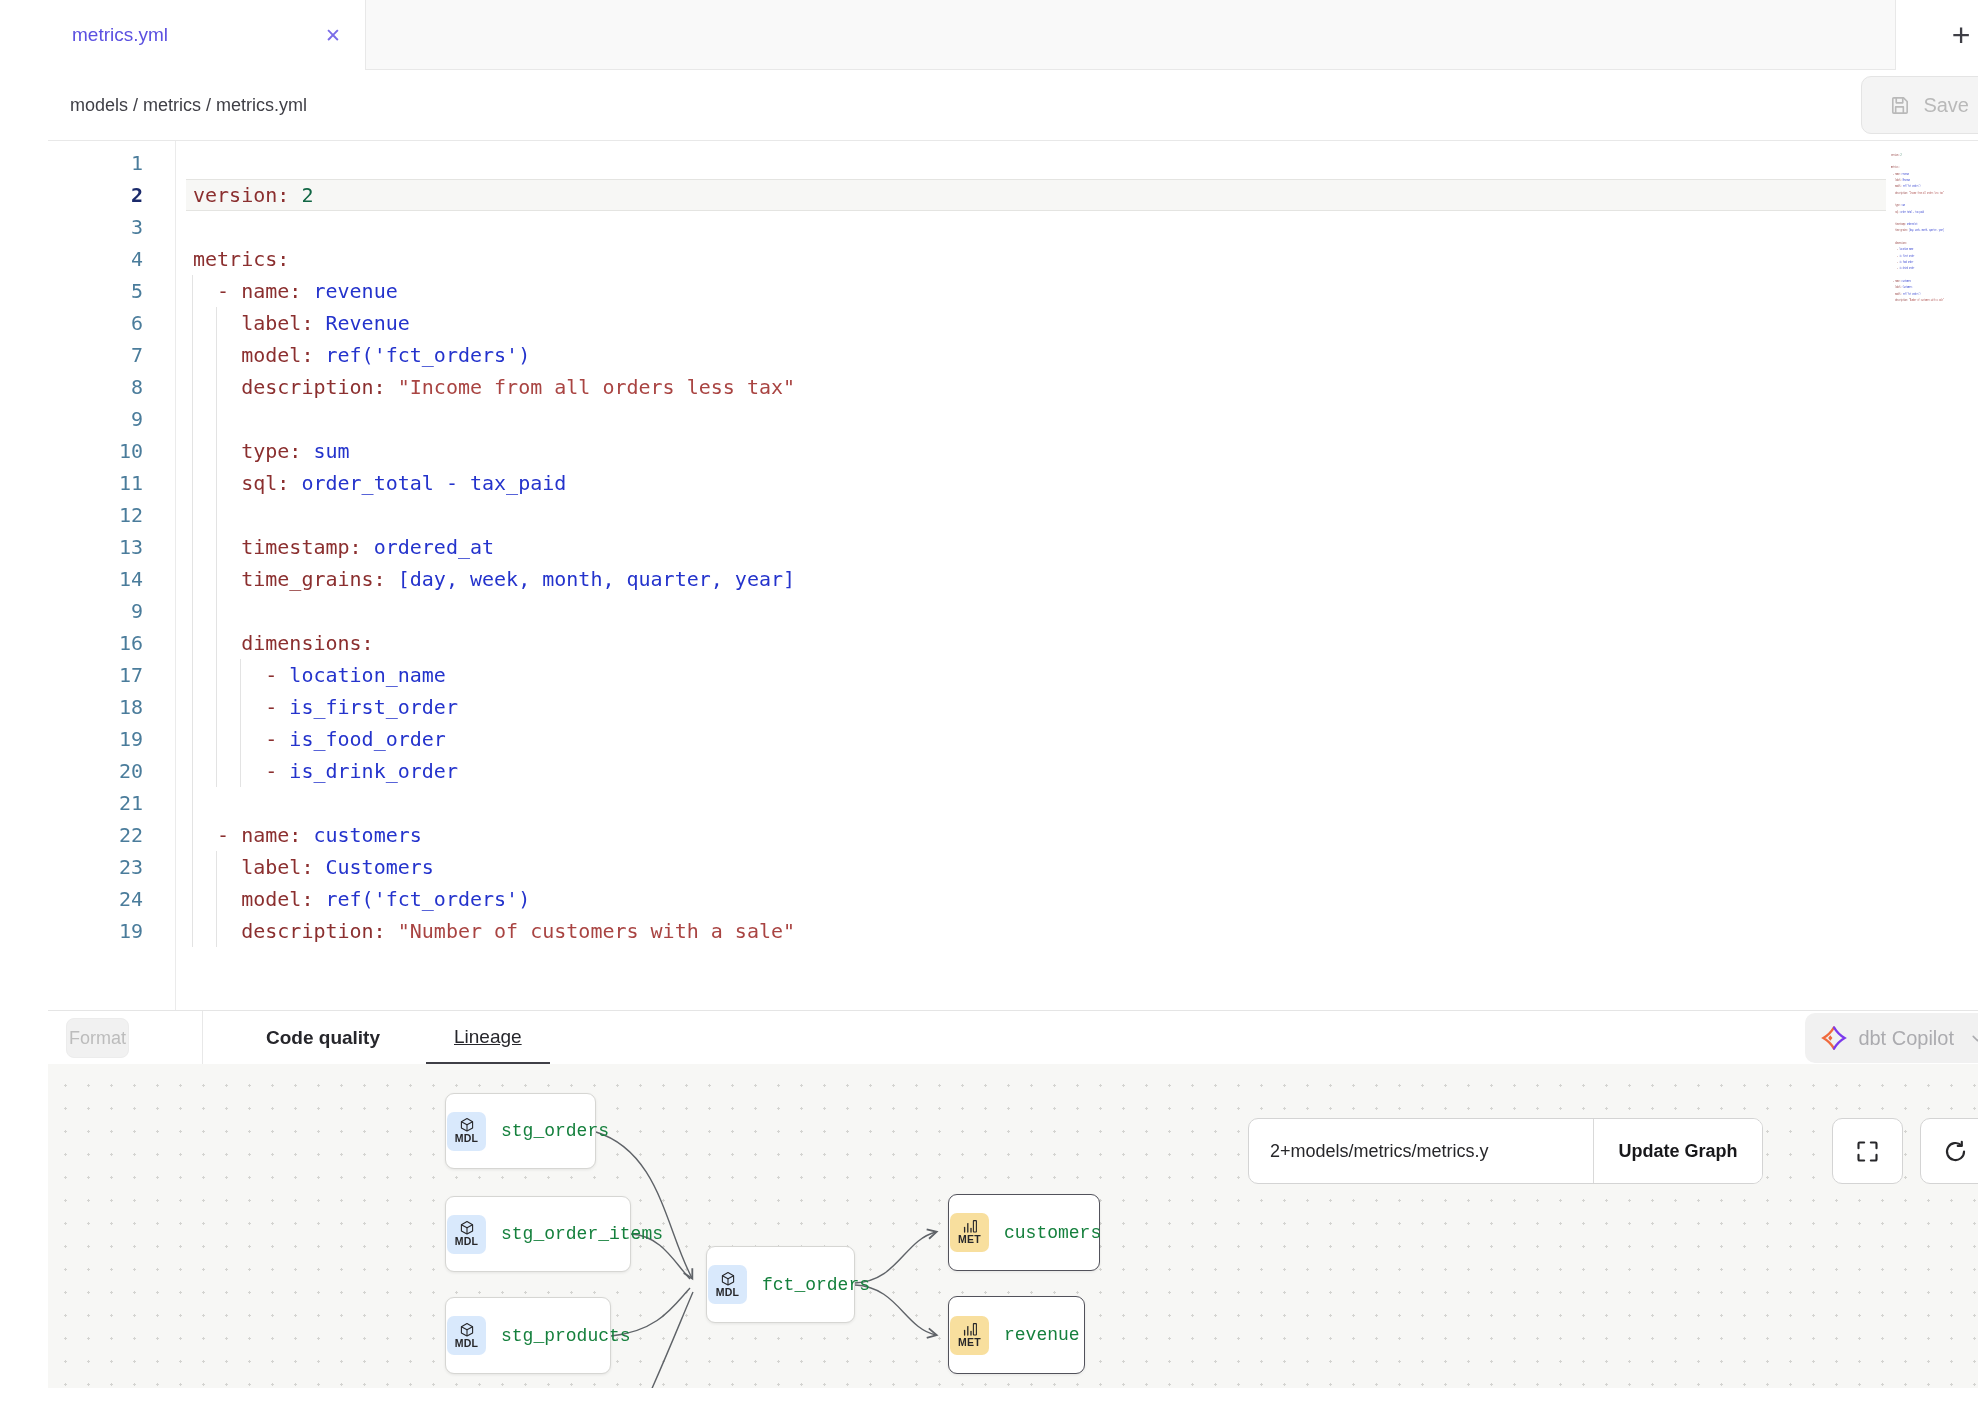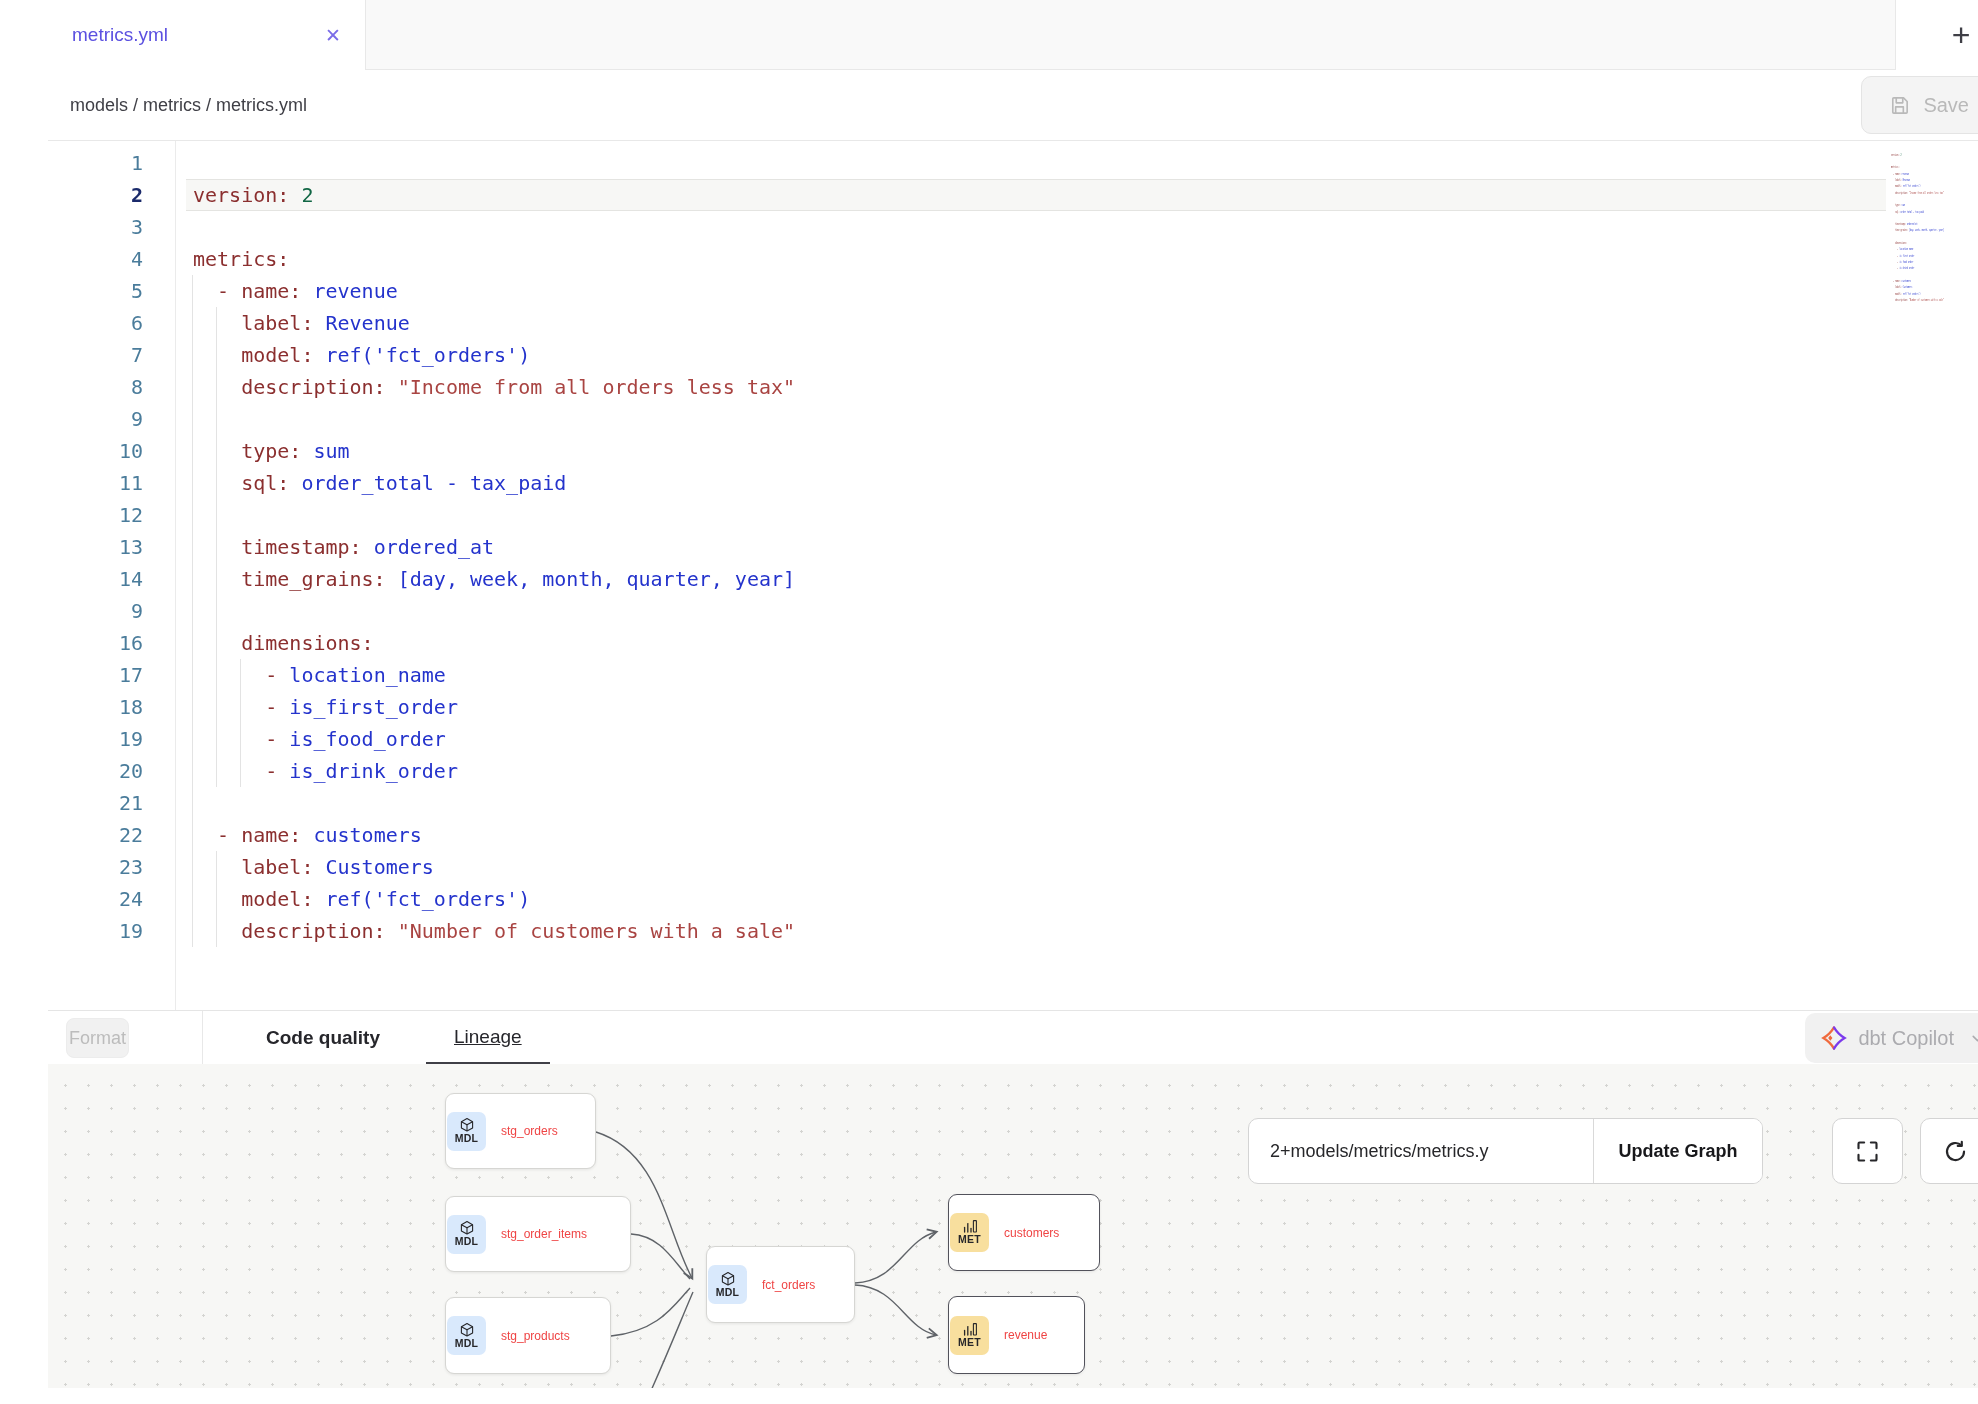--- a/index.html
+++ b/index.html
@@ -90,21 +90,21 @@
   .node {
     position:absolute; background:#fff; border:1px solid #d6d6d3; border-radius:9px;
     box-shadow:0 1px 3px rgba(0,0,0,0.08); display:flex; align-items:center; gap:15px;
     padding-left:1px; cursor:pointer;
   }
   .node.selected { border:1.5px solid #52525b; }
   .badge { width:39px; height:39px; border-radius:7px; display:flex; flex-direction:column;
     align-items:center; justify-content:center; flex:0 0 auto; }
   .badge svg { display:block; }
   .badge .bt { font-size:10.5px; font-weight:600; color:#27272a; letter-spacing:0.3px; line-height:1.1; }
-  .node .nlabel { font-size:12px; color:#ef4444; white-space:nowrap; }
+  .node .nlabel { font-size:18px; color:#15803d; white-space:nowrap;font-family:Liberation Mono, monospace; }
   
   .filter-group {
     position:absolute; left:1200px; top:54px; width:515px; height:66px; background:#fff;
     border:1px solid #d4d4d4; border-radius:10px; display:flex; align-items:stretch; overflow:hidden;
   }
   .filter-group input {
     flex:1; border:none; outline:none; padding:0 21px; font-size:18px; color:#27272a;
     font-family:"Liberation Sans", sans-serif; background:transparent; min-width:0;
   }
   .filter-group .update-btn {

